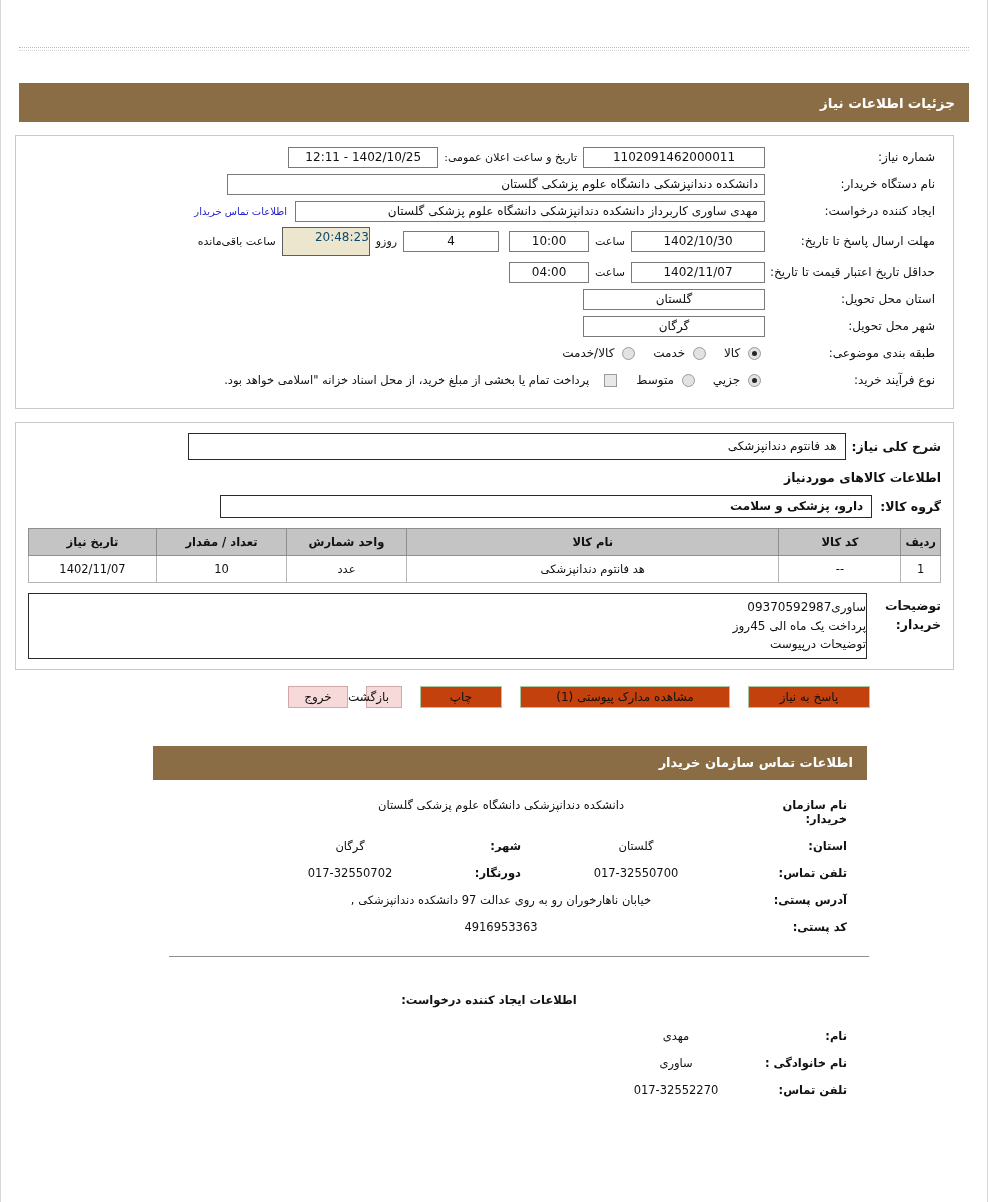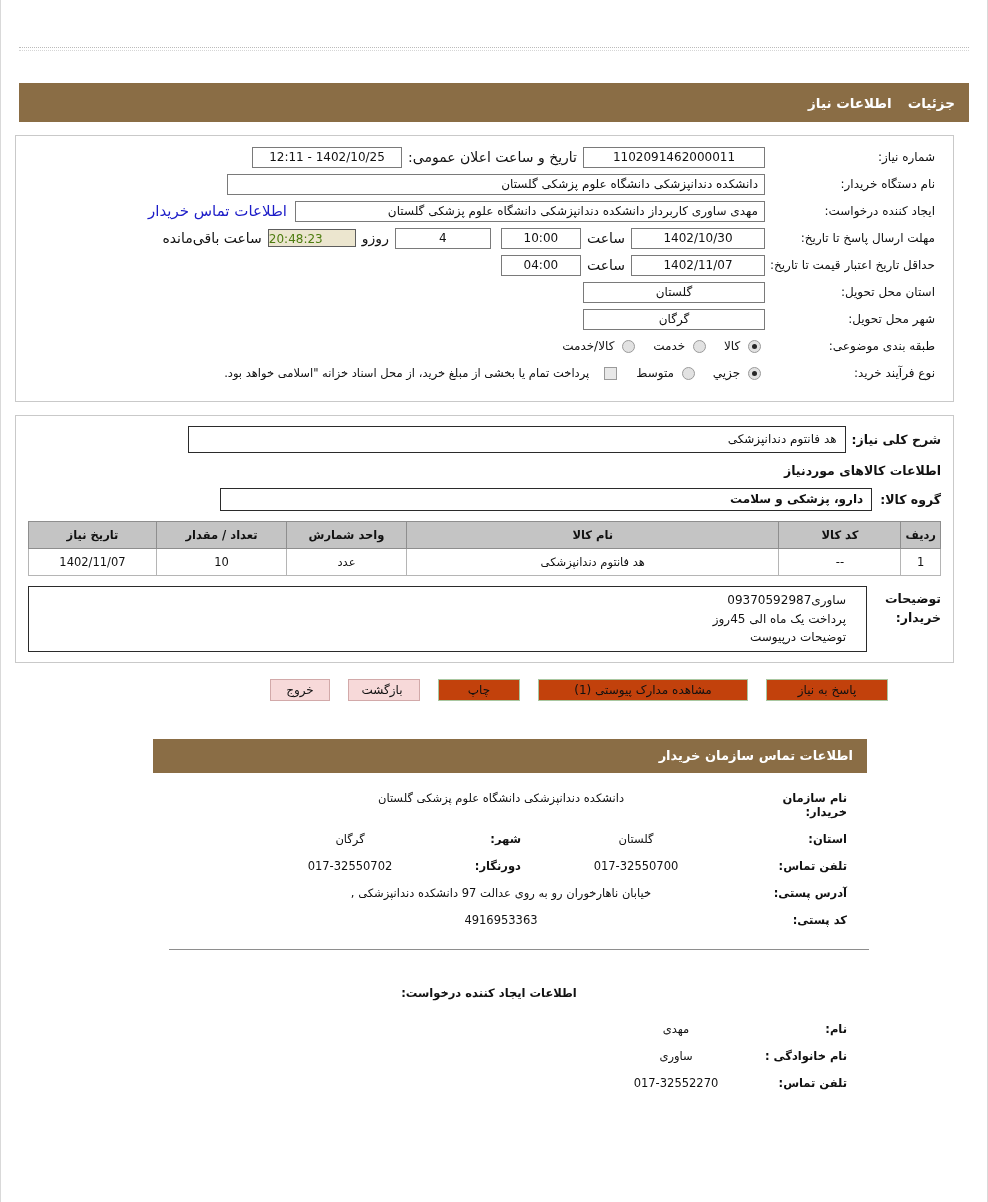--- a/index.html
+++ b/index.html
@@ -40,21 +40,21 @@
     color: #ffffff;
     height: 39px;
     display: flex;
     align-items: center;
     justify-content: flex-start;
     padding: 0 14px;
     font-size: 13.5px;
     font-weight: bold;
     letter-spacing: .2px;
   }
-  .banner .crumb { margin-left: 16px; }
+  .banner .crumb { margin-left: 4px; }
 
   
   .panel {
     margin: 13px 33px 0 14px;
     border: 1px solid #c9c9c9;
     background: #fff;
     padding: 10px 12px 12px 12px;
   }
   .panel.tight { padding-bottom: 10px; }
 
@@ -88,34 +88,34 @@
     overflow: hidden;
   }
   .fbox.center { text-align: center; }
   .w-need-no   { width: 182px; }
   .w-dept      { width: 538px; }
   .w-creator   { width: 470px; }
   .w-date      { width: 134px; }
   .w-time      { width: 80px;  }
   .w-days      { width: 96px;  }
   .w-prov      { width: 182px; }
-  .mini-label { font-size: 14px; padding: 0 6px; color: #111; white-space: nowrap; }
+  .mini-label { font-size: 11px; padding: 0 6px; color: #111; white-space: nowrap; }
   .countdown {
     background: #ece6cf;
     border: 1px solid #5d5d5d;
     width: 88px;
-    text-align: left;
-    font-size: 12px;
-    height: 18px;
+    text-align: right;
+    font-size: 12px;
+    height: 29px;
     line-height: 19px;
-    color: #4d7c0f;
+    color: #0c4a6e;
   }
   .link-blue {
     color: #1c1cc8;
-    font-size: 15px;
+    font-size: 10px;
     text-decoration: none;
     white-space: nowrap;
     padding: 0 8px;
     cursor: pointer;
   }
   .label-2line { line-height: 1.25; }
 
   
   .radio {
     display: inline-block;
@@ -195,21 +195,21 @@
   .notes-label {
     font-weight: bold; font-size: 12.5px;
     width: 74px; flex: 0 0 74px;
     text-align: right; line-height: 1.5;
     padding-top: 4px;
   }
   .notes-box {
     flex: 1;
     border: 1px solid #2b2b2b;
     min-height: 62px;
-    padding: 4px 20px;
+    padding: 4px 0;
     font-size: 12px;
     line-height: 1.55;
     text-align: right;
   }
 
   
   .btnbar {
     display: flex;
     justify-content: center;
     gap: 18px;
@@ -225,21 +225,21 @@
     text-align: center;
     cursor: pointer;
     color: #111;
     white-space: nowrap;
   }
   .btn.green { background: #c2410c; border-color: #a9c7a1; }
   .btn.pink  { background: #f7d9d9; border-color: #d2a9a9; }
   .btn.w-answer { width: 122px; }
   .btn.w-docs   { width: 210px; }
   .btn.w-print  { width: 82px; }
-  .btn.w-back   { width: 72px; padding-left: 8px; }
+  .btn.w-back   { width: 36px; padding-left: 8px; }
   .btn.w-exit   { width: 60px; }
 
   
   .banner2 {
     margin: 38px 120px 0 152px;
     background: #8a6d45;
     color: #fff;
     height: 34px;
     display: flex;
     align-items: center;

